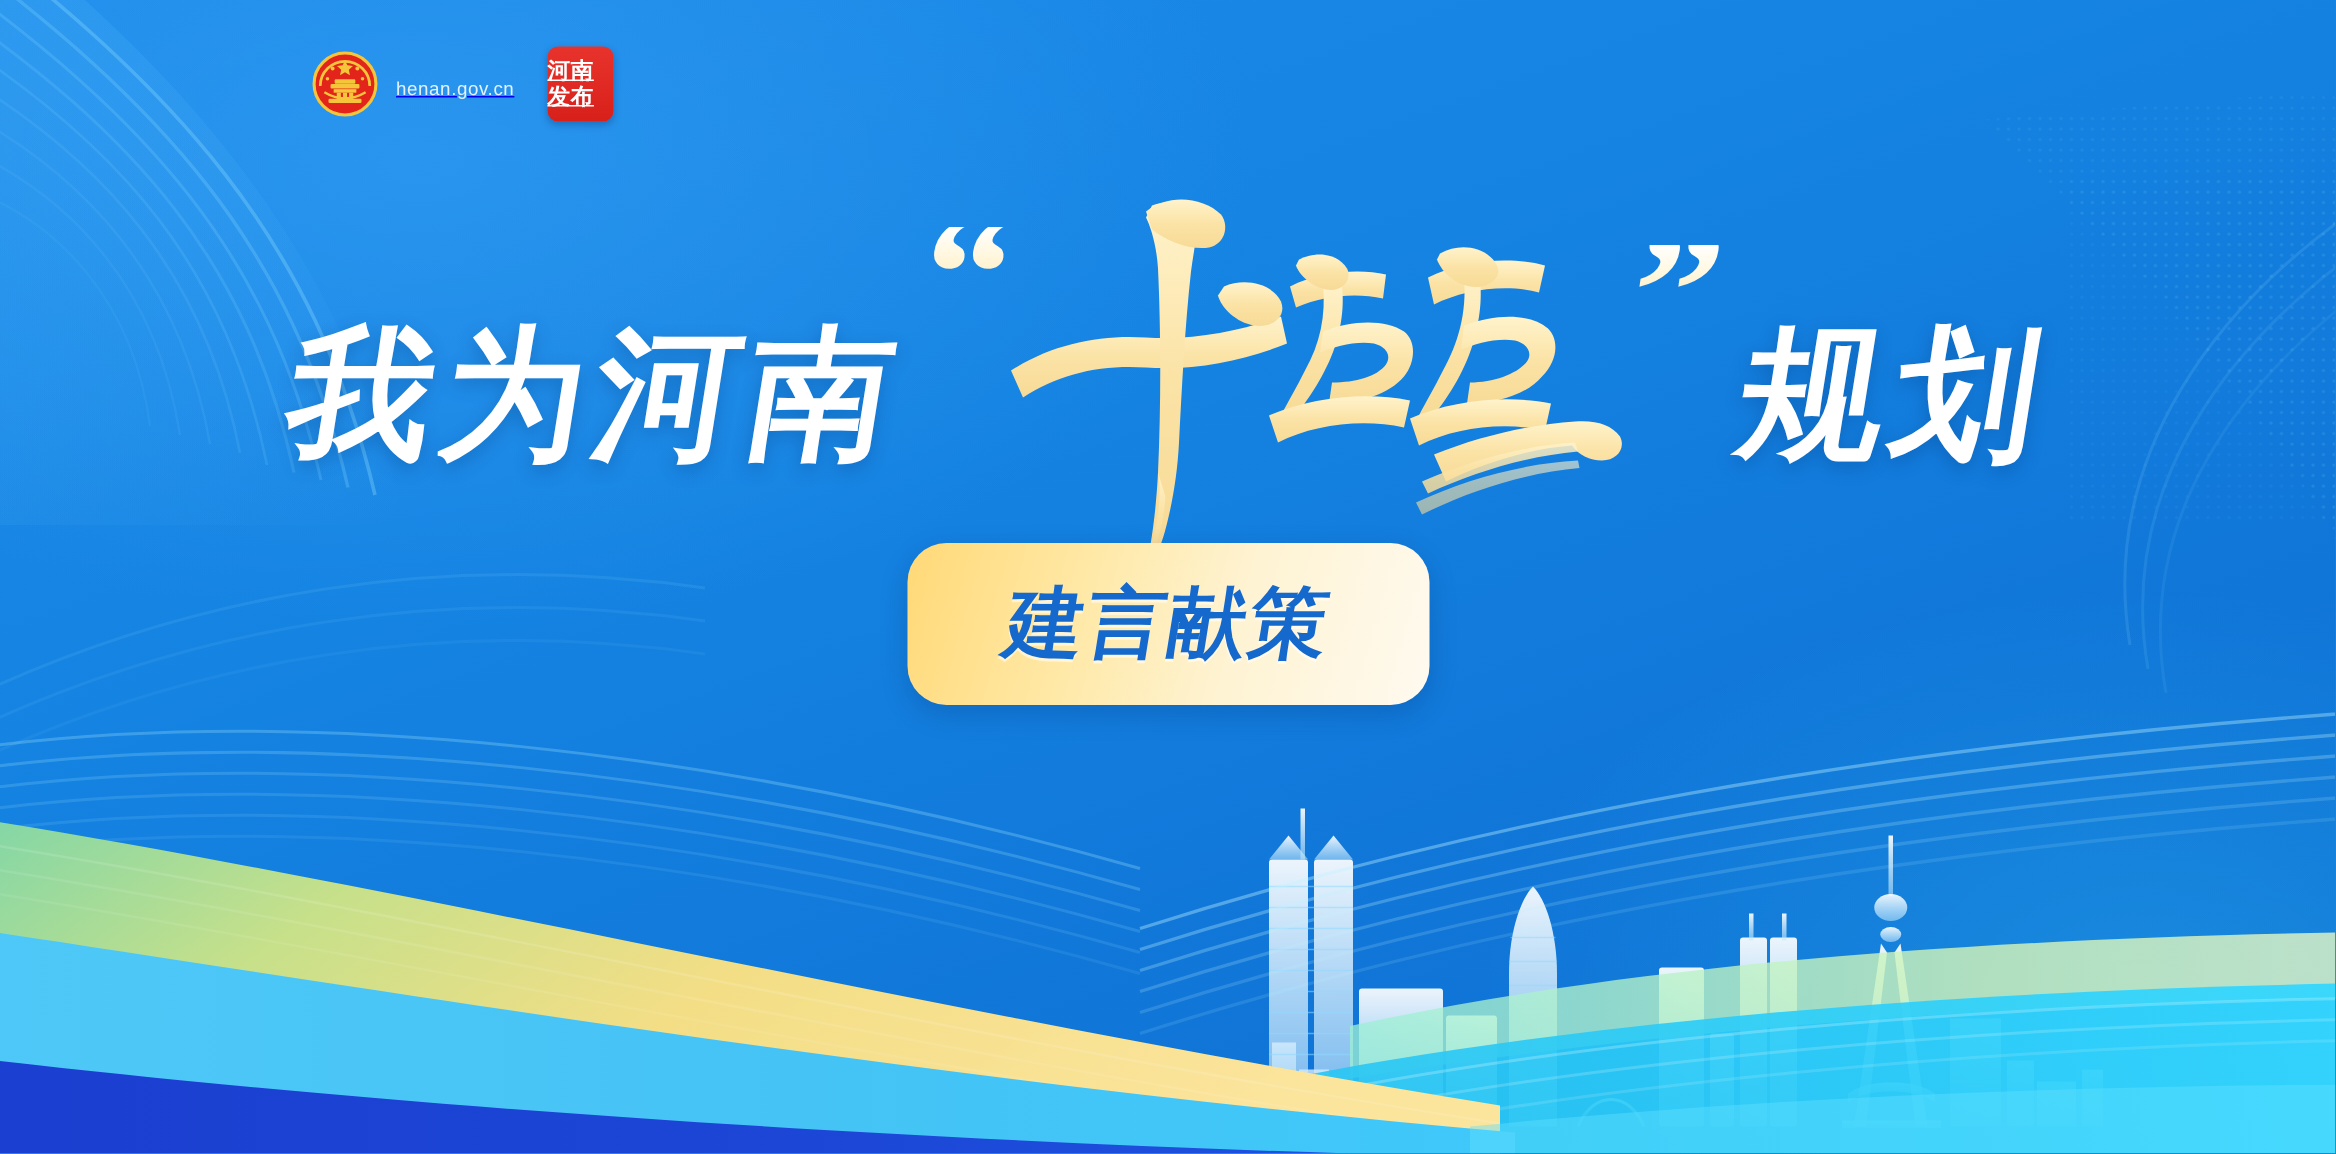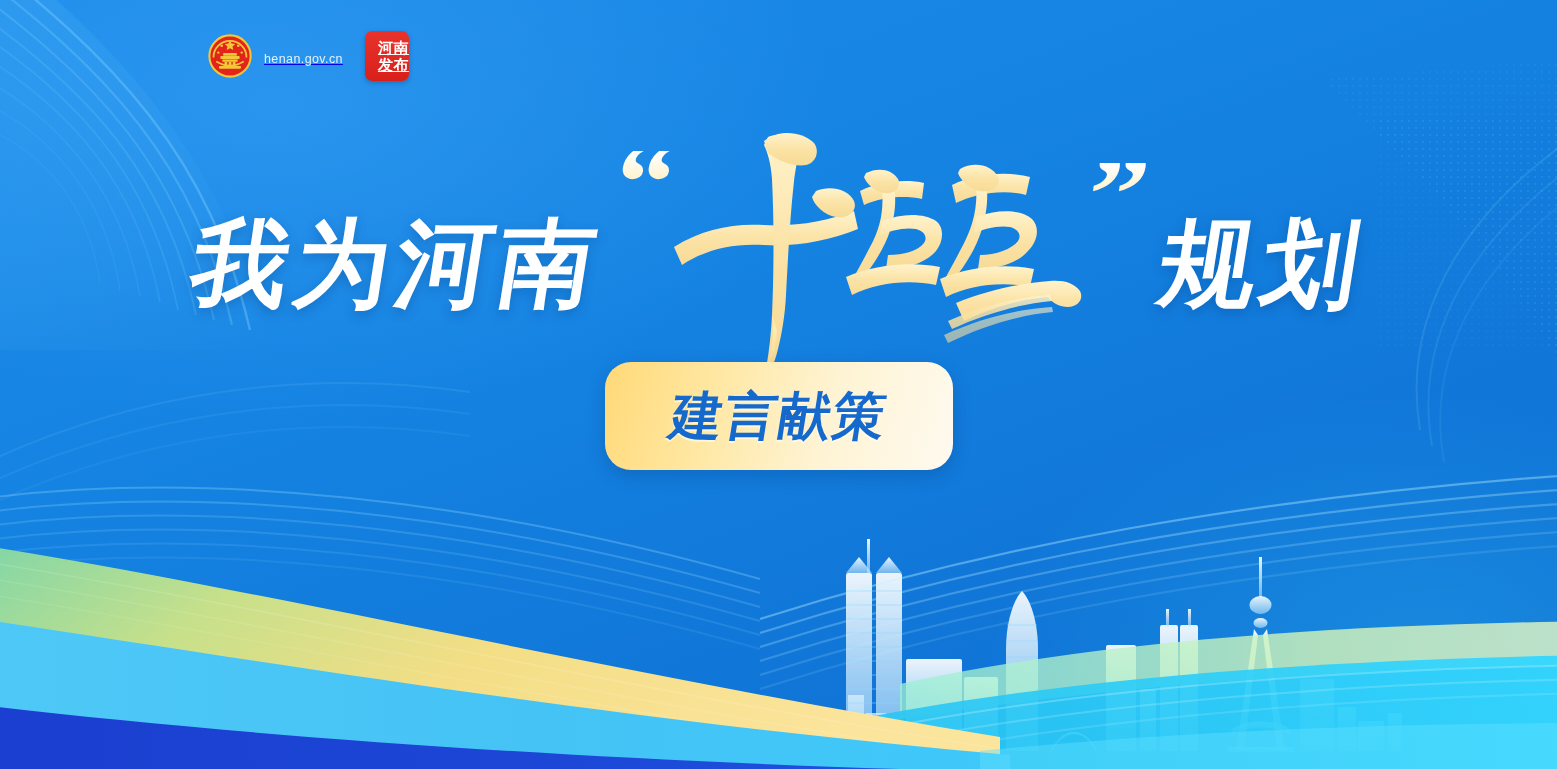--- a/index.html
+++ b/index.html
@@ -45,21 +45,21 @@
     font-family:"Liberation Sans","DejaVu Sans",sans-serif;
     text-align:center;
   }
   .release-badge{
     margin-left:22px;
     width:44px; height:50px;
     border-radius:7px;
     background:linear-gradient(180deg,#E8332C 0%,#D8201A 100%);
     box-shadow:0 2px 5px rgba(0,30,70,.28);
     display:flex; flex-direction:column;
-    align-items:flex-end; justify-content:center;
+    align-items:flex-start; justify-content:center;
     gap:1px;
     color:#fff; font-weight:700; font-size:15px;
     line-height:1.05; letter-spacing:.5px;
   }
   .release-badge span{ display:block; }
 
   
   .hero{
     position:absolute; left:0; top:112px;
     width:100%; height:430px;

